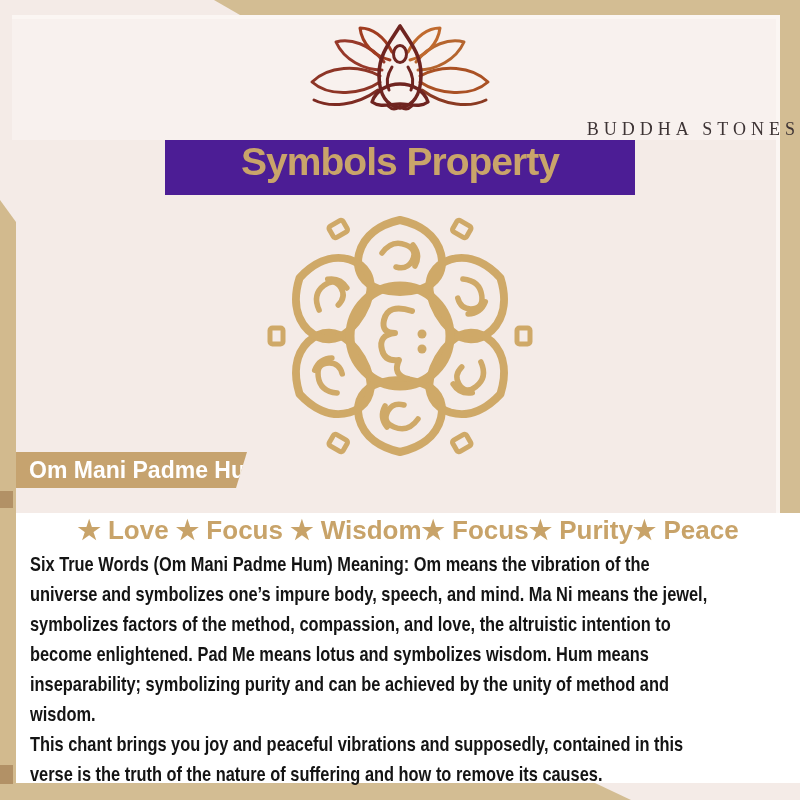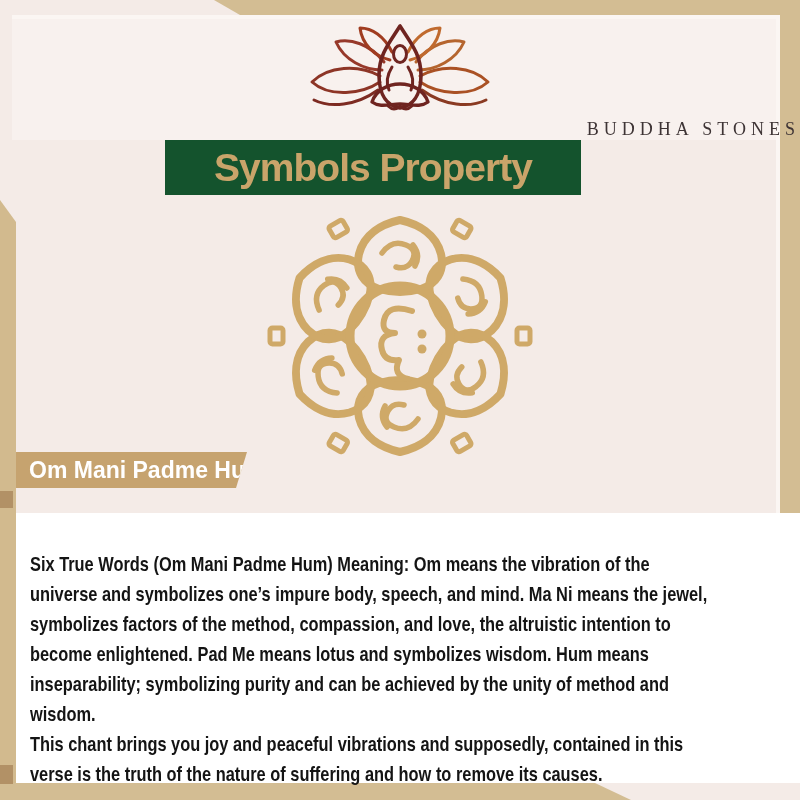--- a/index.html
+++ b/index.html
@@ -24,22 +24,22 @@
   .fold-mark.m1{top:491px;height:17px;}
   .fold-mark.m2{top:765px;height:19px;}
   
   .logo{position:absolute;left:300px;top:18px;width:200px;height:100px;}
   .brand-name{
     position:absolute;top:119px;left:0;width:100%;text-align:right;
     font-family:"Liberation Serif", serif;font-size:18px;letter-spacing:5px;
     color:#3e3435;
   }
   .heading-band{
-    position:absolute;left:165px;top:140px;width:416px;height:55px;background:#14532d;
-    display:flex;align-items:center;justify-content:center;
+    position:absolute;left:165px;top:140px;width:470px;height:55px;background:#4c1d95;
+    display:flex;justify-content:center;
   }
   .heading-band .title{
     font-size:39px;font-weight:bold;color:#c9a46a;letter-spacing:-1px;white-space:nowrap;
   }
   
   .mandala{position:absolute;left:262px;top:198px;width:276px;height:276px;}
   
   .ribbon{
     position:absolute;left:16px;top:452px;width:231px;height:36px;background:#c6a36f;
     clip-path:polygon(0 0,100% 0,calc(100% - 11px) 100%,0 100%);
@@ -132,20 +132,21 @@
     <path d="M150,113 q-24,-8 -28,9 q-3,13 11,13 q-17,2 -13,17 q3,12 17,10 q-7,15 9,19" stroke-width="6"></path>
     <circle cx="160" cy="136" r="4.5" fill="#cfa968" stroke="none"></circle>
     <circle cx="160" cy="151" r="4.5" fill="#cfa968" stroke="none"></circle>
   </svg>
 
   <div class="ribbon">
     <div class="ribbon-label">Om Mani Padme Hum</div>
   </div>
 
   <div class="white-section"></div>
+  <div class="star-row">★ Love ★ Focus ★ Wisdom★ Focus★ Purity★ Peace</div>
   <div class="body-text">Six True Words (Om Mani Padme Hum) Meaning: Om means the vibration of the
 universe and symbolizes one’s impure body, speech, and mind. Ma Ni means the jewel,
 symbolizes factors of the method, compassion, and love, the altruistic intention to
 become enlightened. Pad Me means lotus and symbolizes wisdom. Hum means
 inseparability; symbolizing purity and can be achieved by the unity of method and
 wisdom.
 This chant brings you joy and peaceful vibrations and supposedly, contained in this
 verse is the truth of the nature of suffering and how to remove its causes.</div>
 
 </div>

